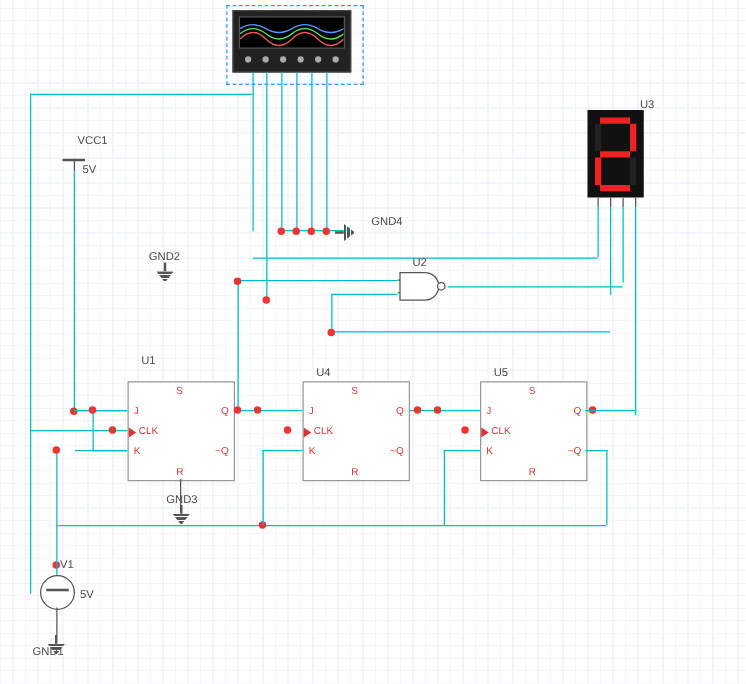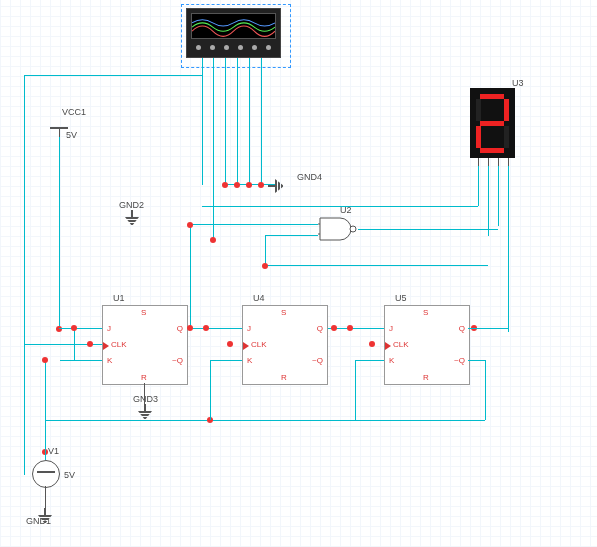--- a/index.html
+++ b/index.html
@@ -97,21 +97,21 @@
       <span></span>
       <span></span>
     </div>
 
   <div class="wire" style="left:478px;top:166px;width:1px;height:40px"></div>
   <div class="wire" style="left:488px;top:166px;width:1px;height:70px"></div>
   <div class="wire" style="left:498px;top:166px;width:1px;height:60px"></div>
   <div class="wire" style="left:508px;top:166px;width:1px;height:166px"></div>
   <div class="wire" style="left:202px;top:206px;width:276px;height:1px"></div>
 
-  <div class="lbl" style="left:340px;top:205px">U2</div>
+  <div class="lbl" style="left:330px;top:205px">U2</div>
   <div class="nand" style="left:318px;top:216px">
     <svg viewBox="0 0 40 26">
         <path d="M2 2 H22 A11 11 0 0 1 22 24 H2 Z" fill="#fff" stroke="#555"></path>
         <circle cx="35" cy="13" r="3" fill="#fff" stroke="#555"></circle>
         <line x1="0" y1="8" x2="2" y2="8" stroke="#555"></line>
         <line x1="0" y1="18" x2="2" y2="18" stroke="#555"></line>
       </svg>
   </div>
   <div class="wire" style="left:190px;top:224px;width:128px;height:1px"></div>
   <div class="wire" style="left:190px;top:224px;width:1px;height:104px"></div>
@@ -125,21 +125,21 @@
   <div class="wire" style="left:59px;top:328px;width:43px;height:1px"></div>
   <div class="wire" style="left:186px;top:328px;width:60px;height:1px"></div>
   <div class="wire" style="left:326px;top:328px;width:60px;height:1px"></div>
 
   <div class="wire" style="left:24px;top:344px;width:78px;height:1px"></div>
   <div class="wire" style="left:24px;top:344px;width:1px;height:0"></div>
   <div class="wire" style="left:74px;top:360px;width:28px;height:1px"></div>
   <div class="wire" style="left:74px;top:328px;width:1px;height:32px"></div>
   <div class="wire" style="left:60px;top:360px;width:42px;height:1px"></div>
 
-  <div class="lbl" style="left:113px;top:293px">U1</div>
+  <div class="lbl" style="left:113px;top:283px">U1</div>
   <div class="ff" style="left:102px;top:305px">
     <div class="pin" style="left:38px;top:2px">S</div>
     <div class="pin" style="left:4px;top:18px">J</div>
     <div class="tri"></div>
     <div class="pin" style="left:8px;top:34px">CLK</div>
     <div class="pin" style="left:4px;top:50px">K</div>
     <div class="pin" style="right:4px;top:18px">Q</div>
     <div class="pin" style="right:4px;top:50px">~Q</div>
     <div class="pin" style="left:38px;bottom:2px">R</div>
   </div>

